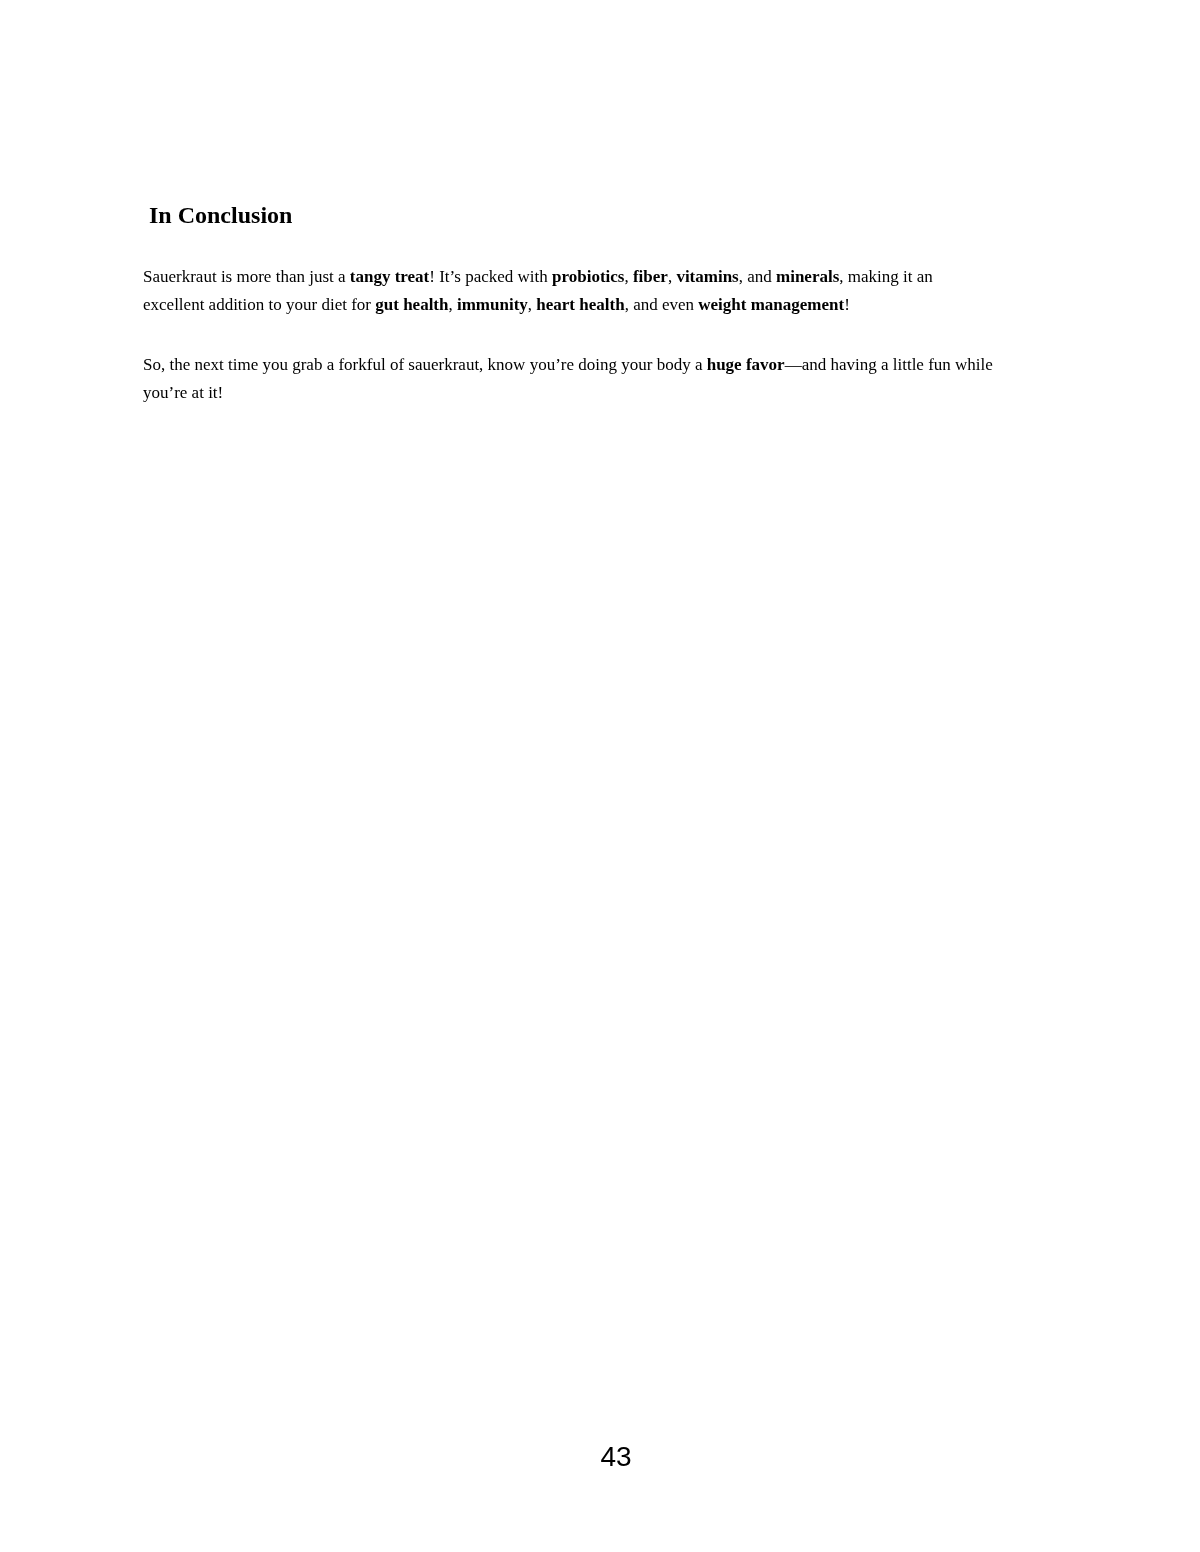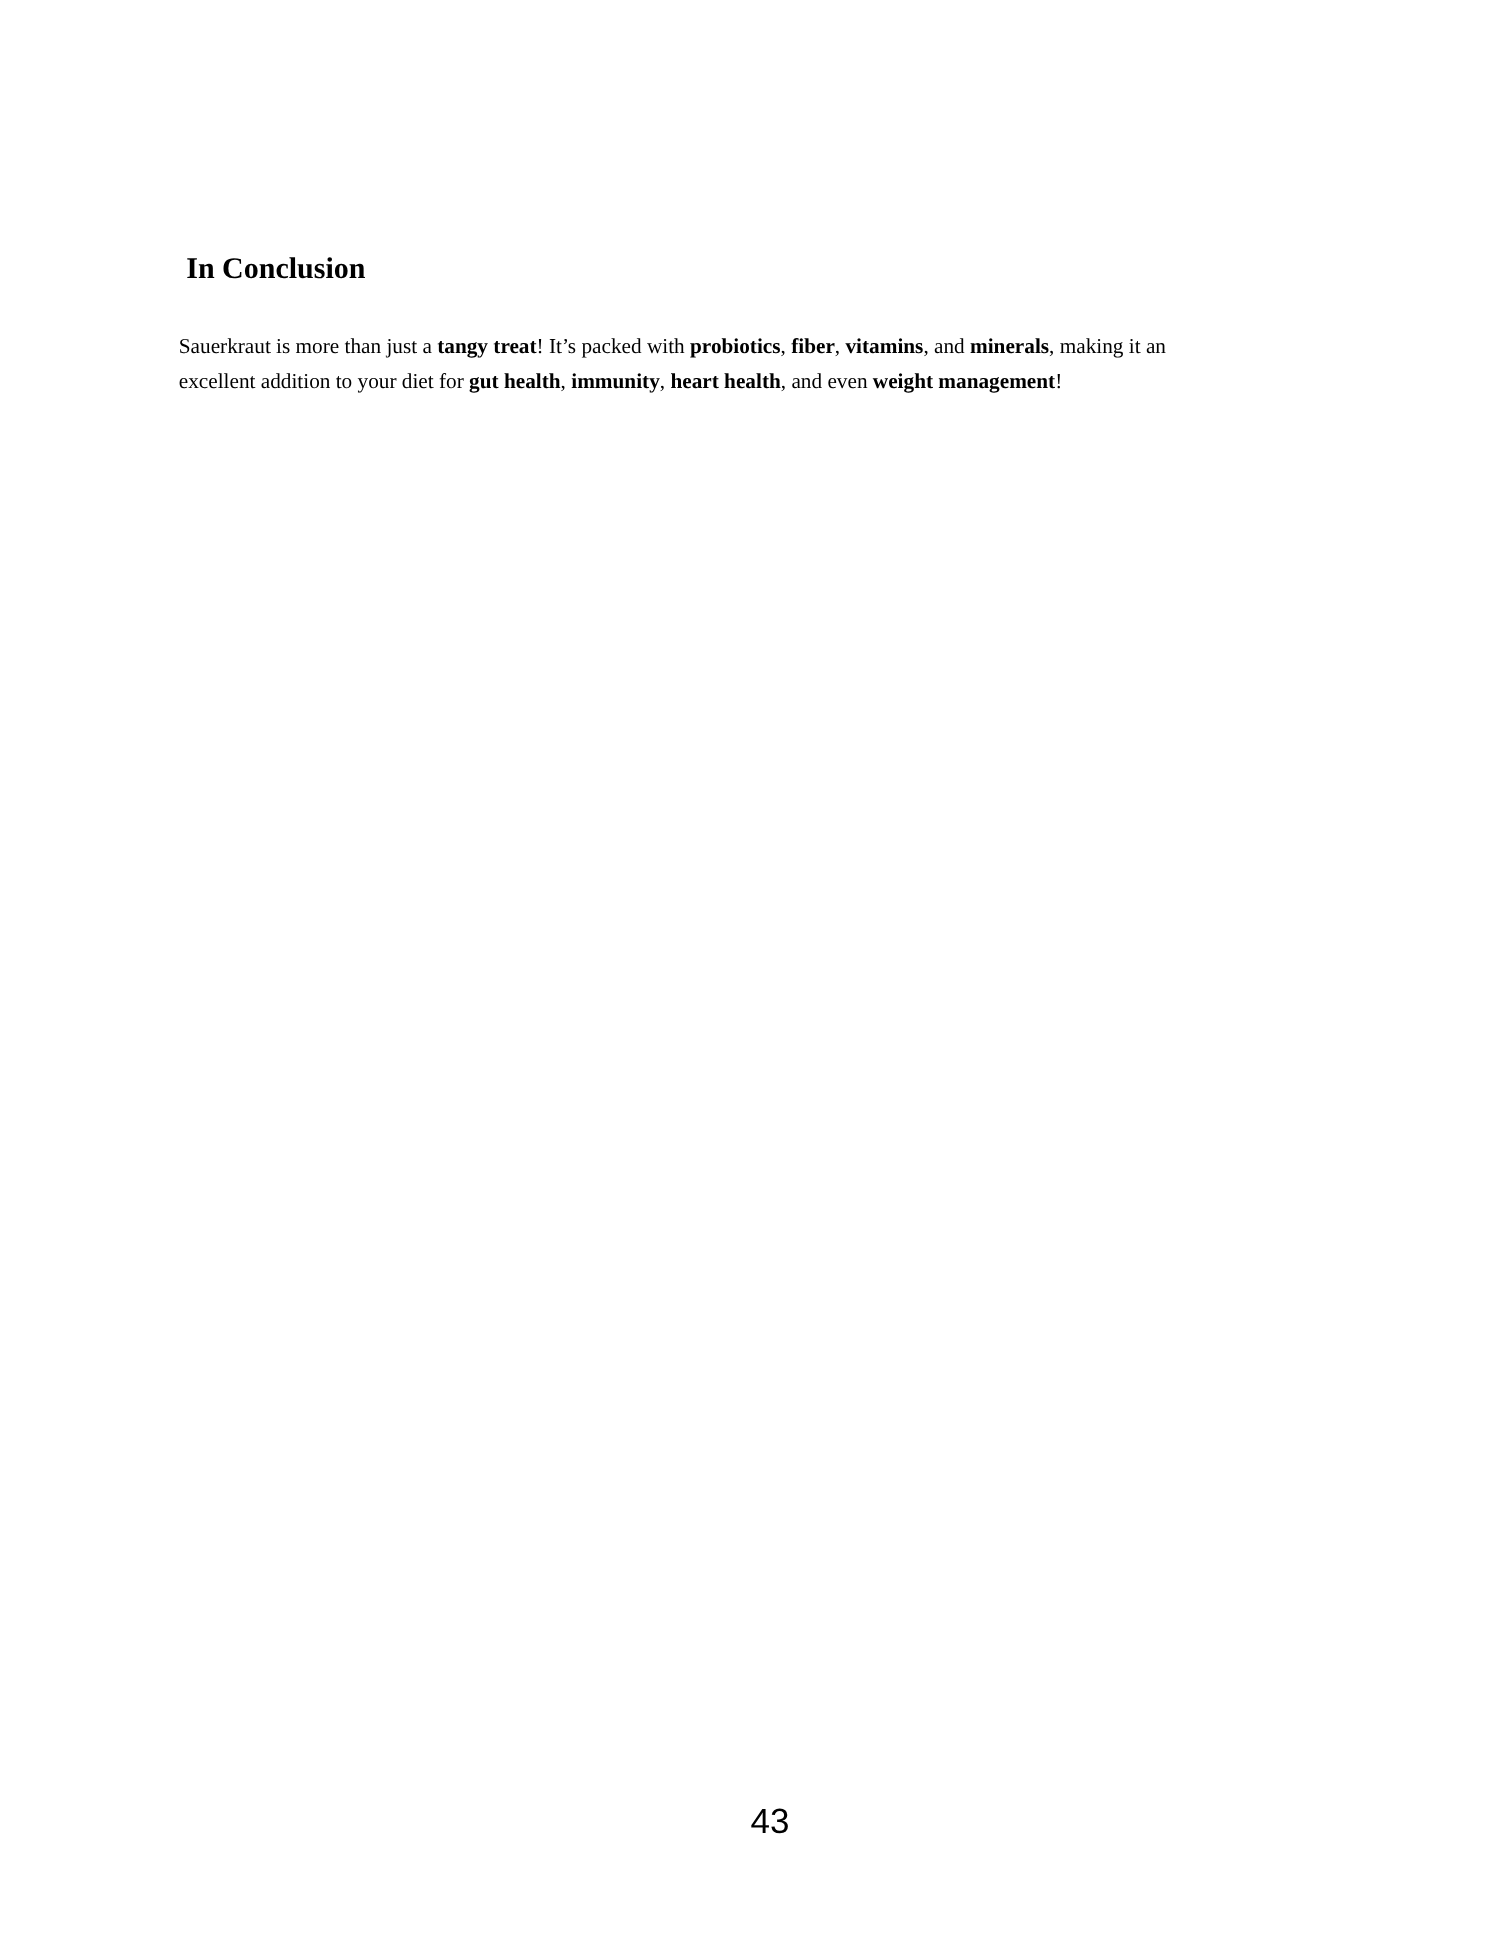--- a/index.html
+++ b/index.html
@@ -50,15 +50,16 @@
     color: #000000;
   }
 </style>
 </head>
 <body>
 
 <div class="page">
   <div class="content">
     <h1 class="heading">In Conclusion</h1>
     <p class="para"><span>Sauerkraut is more than just a </span><b>tangy treat</b><span>! It’s packed with </span><b>probiotics</b><span>, </span><b>fiber</b><span>, </span><b>vitamins</b><span>, and </span><b>minerals</b><span>, making it an excellent addition to your diet for </span><b>gut health</b><span>, </span><b>immunity</b><span>, </span><b>heart health</b><span>, and even </span><b>weight management</b><span>!</span></p>
+    <p class="para"><span>So, the next time you grab a forkful of sauerkraut, know you’re doing your body a </span><b>huge favor</b><span>—and having a little fun while you’re at it!</span></p>
   </div>
   <div class="page-number">43</div>
 </div>
 
 </body></html>

